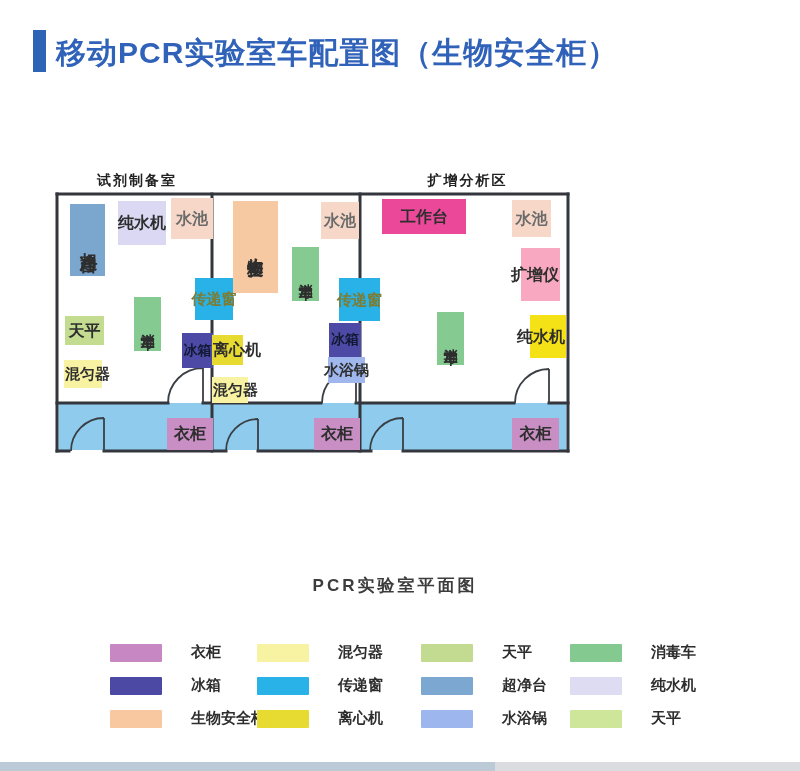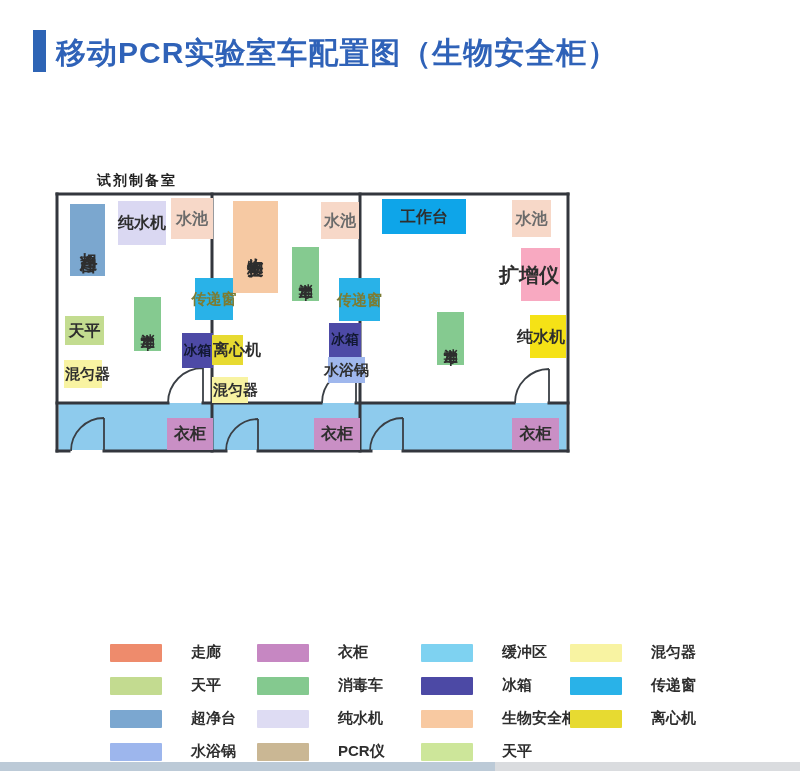--- a/index.html
+++ b/index.html
@@ -77,20 +77,21 @@
         <path d="M203,322 L203,357 M203,322 A35,35 0 0 0 168,357"></path>
         <path d="M356,323 L356,357 M356,323 A34,34 0 0 0 322,357"></path>
         <path d="M549,323 L549,357 M549,323 A34,34 0 0 0 515,357"></path>
         <path d="M104,372 L104,405 M104,372 A33,33 0 0 0 71,405"></path>
         <path d="M258,373 L258,405 M258,373 A32,32 0 0 0 226,405"></path>
         <path d="M403,372 L403,405 M403,372 A33,33 0 0 0 370,405"></path>
       </g>
     </svg>
 
     <span class="room-label" style="left:57px;width:160px;">试剂制备室</span>
+    <span class="room-label" style="left:390px;width:155px;">扩增分析区</span>
 
     <div id="equipment-layer">
         <div class="equip" style="left: 70px; top: 158px; width: 35px; height: 72px; background: rgb(123, 167, 207);">
           <span class="lbl vert" style="font-size: 18px;">超净台</span>
         </div>
         <div class="equip" style="left: 118px; top: 155px; width: 48px; height: 44px; background: rgb(218, 216, 242);">
           <span class="lbl anchor-center" style="font-size: 16px;">纯水机</span>
         </div>
         <div class="equip" style="left: 171px; top: 152px; width: 42px; height: 41px; background: rgb(247, 216, 200);">
           <span class="lbl anchor-center" style="font-size: 16px; color: rgb(107, 107, 107);">水池</span>
@@ -127,61 +128,54 @@
         </div>
         <div class="equip" style="left: 212px; top: 289px; width: 31px; height: 30px; background: rgb(231, 218, 49);">
           <span class="lbl anchor-left" style="font-size: 16px;">离心机</span>
         </div>
         <div class="equip" style="left: 328px; top: 311px; width: 37px; height: 26px; background: rgb(159, 183, 237);">
           <span class="lbl anchor-center" style="font-size: 15px;">水浴锅</span>
         </div>
         <div class="equip" style="left: 212px; top: 331px; width: 36px; height: 26px; background: rgb(248, 243, 162);">
           <span class="lbl anchor-left" style="font-size: 15px;">混匀器</span>
         </div>
-        <div class="equip" style="left: 382px; top: 153px; width: 84px; height: 35px; background: #0ea5e9;">
+        <div class="equip" style="left: 382px; top: 153px; width: 84px; height: 35px; background: #ec4899;">
           <span class="lbl anchor-center" style="font-size: 16px;">工作台</span>
         </div>
         <div class="equip" style="left: 512px; top: 154px; width: 39px; height: 37px; background: rgb(247, 216, 200);">
           <span class="lbl anchor-center" style="font-size: 16px; color: rgb(107, 107, 107);">水池</span>
         </div>
         <div class="equip" style="left: 521px; top: 202px; width: 39px; height: 53px; background: rgb(248, 169, 193);">
-          <span class="lbl anchor-right" style="font-size: 20px; font-family: Liberation Serif, serif;">扩增仪</span>
+          <span class="lbl anchor-right" style="font-size: 16px; font-family: Liberation Serif, serif;">扩增仪</span>
         </div>
         <div class="equip" style="left: 437px; top: 266px; width: 27px; height: 53px; background: rgb(133, 202, 144);">
           <span class="lbl vert" style="font-size: 14px;">消毒车</span>
         </div>
         <div class="equip" style="left: 530px; top: 269px; width: 36px; height: 43px; background: rgb(245, 226, 22);">
           <span class="lbl anchor-right" style="font-size: 16px;">纯水机</span>
         </div>
         <div class="equip" style="left: 167px; top: 372px; width: 46px; height: 32px; background: rgb(201, 143, 197);">
           <span class="lbl anchor-center" style="font-size: 16px;">衣柜</span>
         </div>
         <div class="equip" style="left: 314px; top: 372px; width: 46px; height: 32px; background: rgb(201, 143, 197);">
           <span class="lbl anchor-center" style="font-size: 16px;">衣柜</span>
         </div>
         <div class="equip" style="left: 512px; top: 372px; width: 47px; height: 32px; background: rgb(201, 143, 197);">
           <span class="lbl anchor-center" style="font-size: 16px;">衣柜</span>
         </div>
       </div>
   </div>
 
+  <h2 class="legend-title">PCR实验室平面图</h2>
   <div class="legend-grid" id="legend-grid">
-      <div class="legend-item">
-        <div class="legend-swatch" style="background: rgb(238, 139, 108);"></div>
-        <span class="legend-label">走廊</span>
-      </div>
       <div class="legend-item">
         <div class="legend-swatch" style="background: rgb(198, 135, 194);"></div>
         <span class="legend-label">衣柜</span>
       </div>
       <div class="legend-item">
-        <div class="legend-swatch" style="background: rgb(126, 210, 241);"></div>
-        <span class="legend-label">缓冲区</span>
-      </div>
-      <div class="legend-item">
         <div class="legend-swatch" style="background: rgb(248, 243, 162);"></div>
         <span class="legend-label">混匀器</span>
       </div>
       <div class="legend-item">
         <div class="legend-swatch" style="background: rgb(195, 219, 144);"></div>
         <span class="legend-label">天平</span>
       </div>
       <div class="legend-item">
         <div class="legend-swatch" style="background: rgb(132, 201, 143);"></div>
         <span class="legend-label">消毒车</span>
@@ -208,23 +202,19 @@
       </div>
       <div class="legend-item">
         <div class="legend-swatch" style="background: rgb(231, 218, 49);"></div>
         <span class="legend-label">离心机</span>
       </div>
       <div class="legend-item">
         <div class="legend-swatch" style="background: rgb(157, 182, 237);"></div>
         <span class="legend-label">水浴锅</span>
       </div>
       <div class="legend-item">
-        <div class="legend-swatch" style="background: rgb(202, 183, 148);"></div>
-        <span class="legend-label">PCR仪</span>
-      </div>
-      <div class="legend-item">
         <div class="legend-swatch" style="background: rgb(205, 230, 154);"></div>
         <span class="legend-label">天平</span>
       </div>
     </div>
 
   <div class="footer-bar"></div>
 </div>
 
 </body></html>

